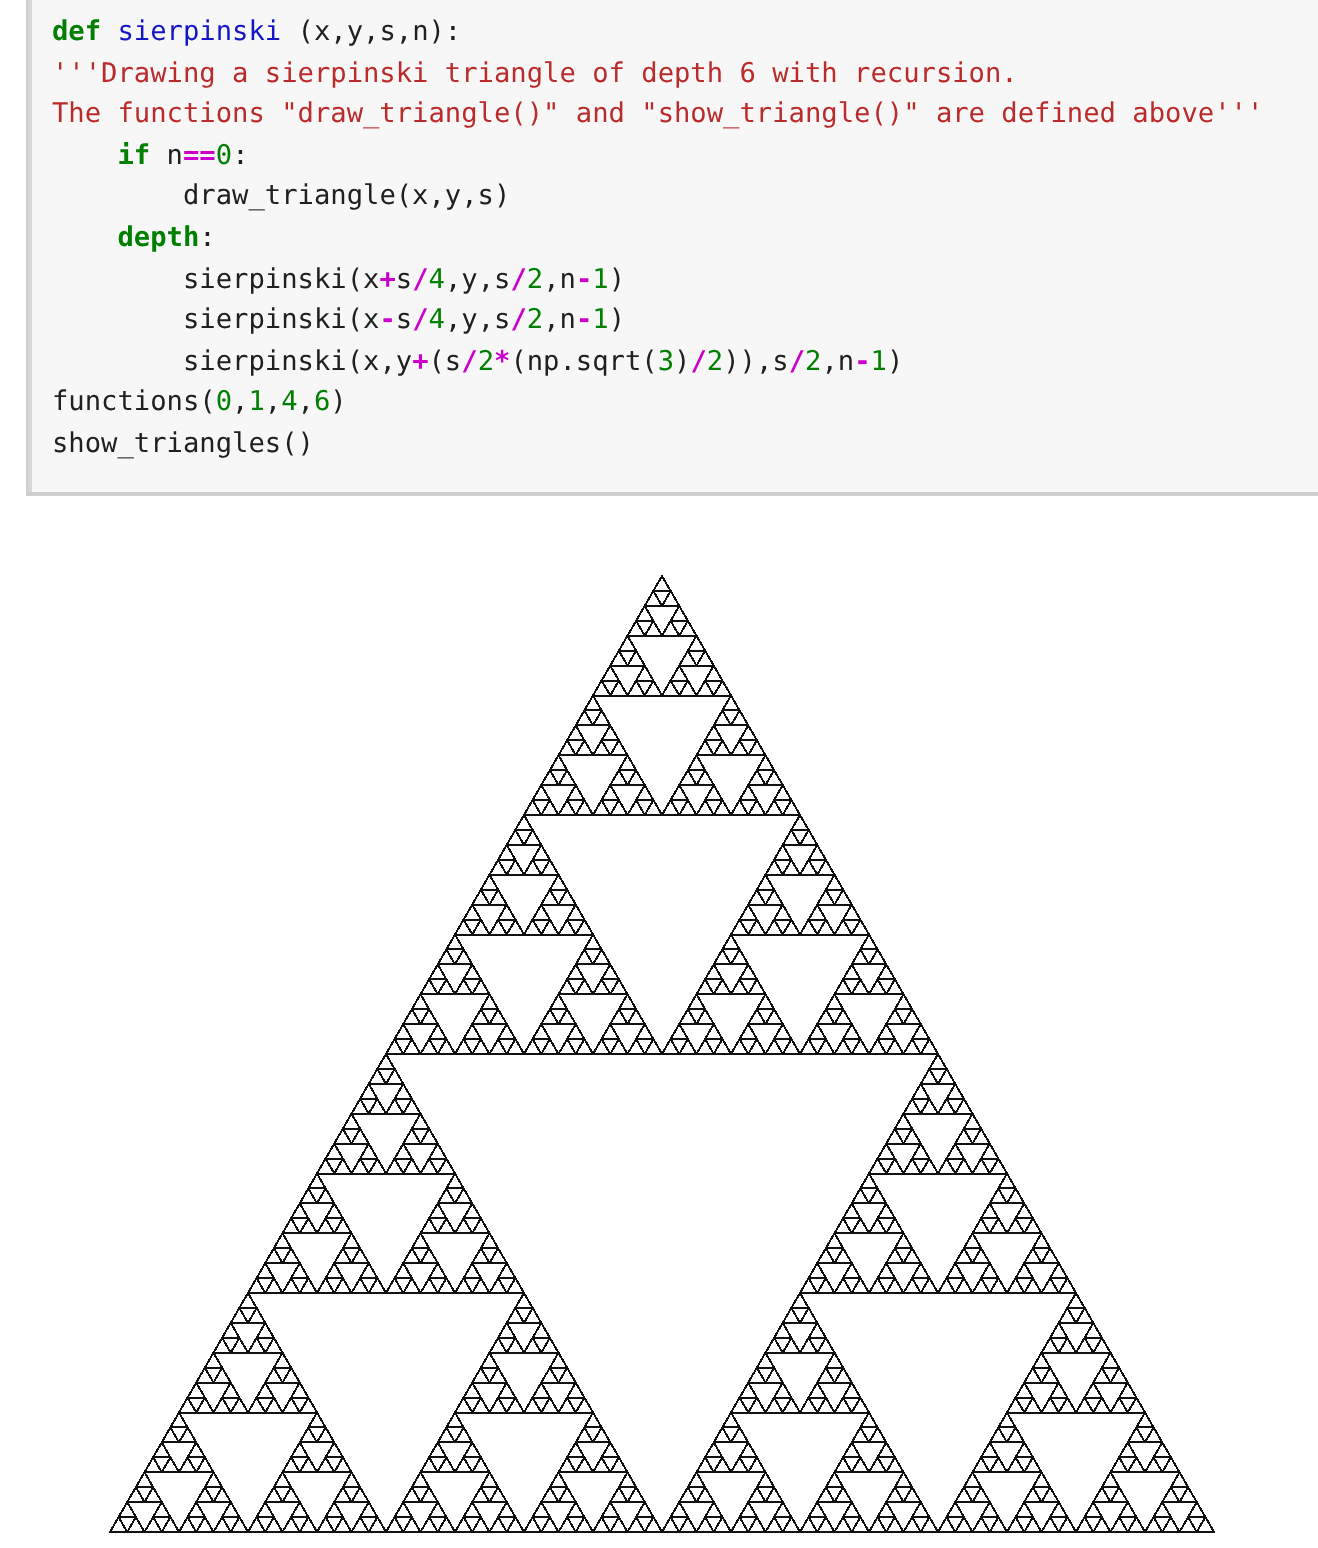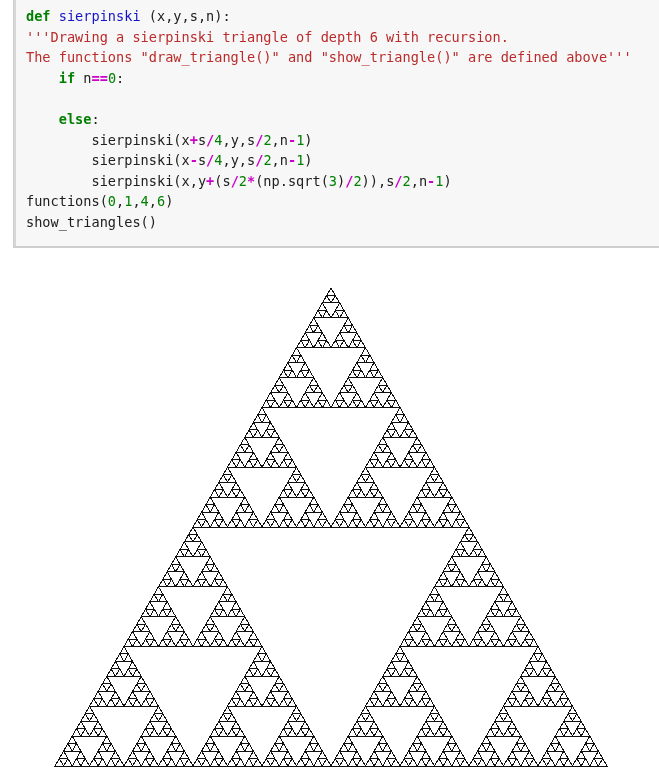--- a/index.html
+++ b/index.html
@@ -87,22 +87,22 @@
 </head>
 <body>
 
 <div id="code-cell">
   <div id="cell-accent"></div>
   <div id="code-area">
       <div class="code-line"><span class="kw">def</span><span class="plain"> </span><span class="fnname">sierpinski</span><span class="plain"> (x,y,s,n):</span></div>
       <div class="code-line"><span class="str">'''Drawing a sierpinski triangle of depth 6 with recursion.</span></div>
       <div class="code-line"><span class="str">The functions "draw_triangle()" and "show_triangle()" are defined above'''</span></div>
       <div class="code-line"><span class="plain">    </span><span class="kw">if</span><span class="plain"> n</span><span class="op">==</span><span class="num">0</span><span class="plain">:</span></div>
-      <div class="code-line"><span class="plain">        </span></div>
-      <div class="code-line"><span class="plain">    </span><span class="kw">else</span><span class="plain">:</span></div>
+      <div class="code-line"><span class="plain">        </span><span class="plain">draw_triangle(x,y,s)</span></div>
+      <div class="code-line"><span class="plain">    </span><span class="kw">depth</span><span class="plain">:</span></div>
       <div class="code-line"><span class="plain">        </span><span class="plain">sierpinski(x</span><span class="op">+</span><span class="plain">s</span><span class="op">/</span><span class="num">4</span><span class="plain">,y,s</span><span class="op">/</span><span class="num">2</span><span class="plain">,n</span><span class="op">-</span><span class="num">1</span><span class="plain">)</span></div>
       <div class="code-line"><span class="plain">        </span><span class="plain">sierpinski(x</span><span class="op">-</span><span class="plain">s</span><span class="op">/</span><span class="num">4</span><span class="plain">,y,s</span><span class="op">/</span><span class="num">2</span><span class="plain">,n</span><span class="op">-</span><span class="num">1</span><span class="plain">)</span></div>
       <div class="code-line"><span class="plain">        </span><span class="plain">sierpinski(x,y</span><span class="op">+</span><span class="plain">(s</span><span class="op">/</span><span class="num">2</span><span class="op">*</span><span class="plain">(np.sqrt(</span><span class="num">3</span><span class="plain">)</span><span class="op">/</span><span class="num">2</span><span class="plain">)),s</span><span class="op">/</span><span class="num">2</span><span class="plain">,n</span><span class="op">-</span><span class="num">1</span><span class="plain">)</span></div>
       <div class="code-line"><span class="plain">functions(</span><span class="num">0</span><span class="plain">,</span><span class="num">1</span><span class="plain">,</span><span class="num">4</span><span class="plain">,</span><span class="num">6</span><span class="plain">)</span></div>
       <div class="code-line"><span class="plain">show_triangles()</span></div>
     </div>
 </div>
 
 <div id="figure-output">
   <svg id="sierpinski-svg" width="659" height="526" viewBox="0 0 659 526" xmlns="http://www.w3.org/2000/svg">

